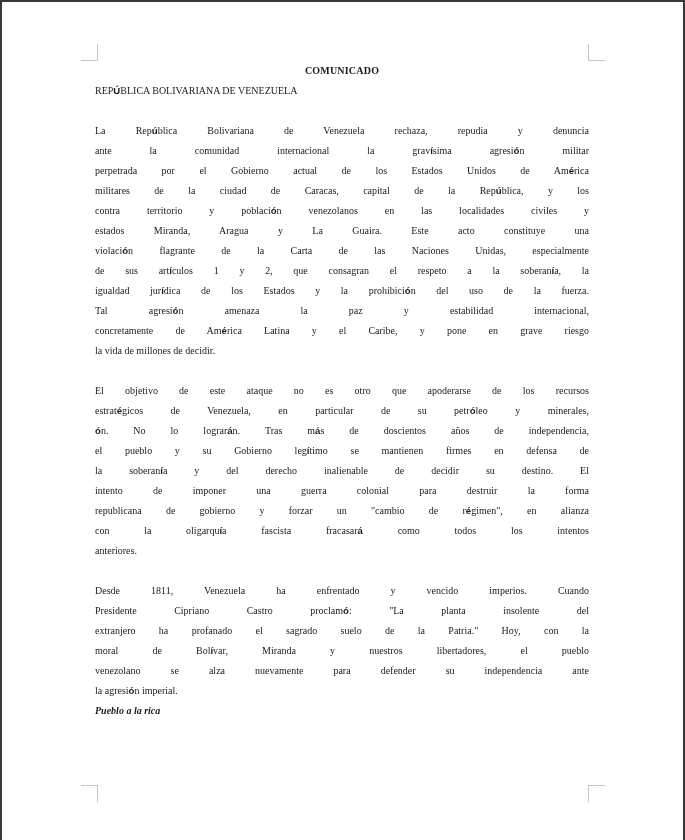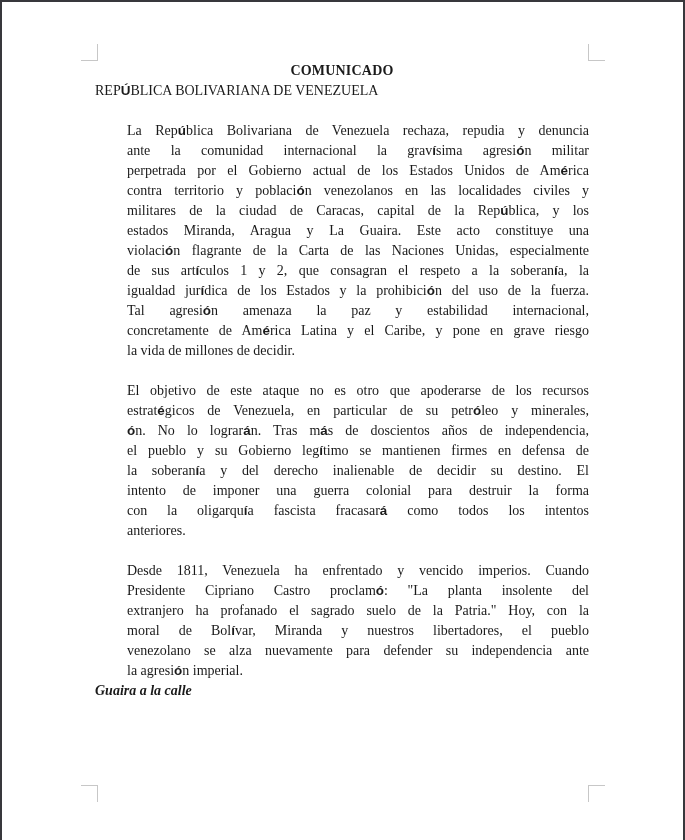--- a/index.html
+++ b/index.html
@@ -23,28 +23,28 @@
   .cm-tl { left: 81px; top: 44px;  border-right: 1px solid #c7c7c7; border-bottom: 1px solid #c7c7c7; }
   .cm-tr { left: 588px; top: 44px; border-left: 1px solid #c7c7c7;  border-bottom: 1px solid #c7c7c7; }
   .cm-bl { left: 81px; top: 785px; border-right: 1px solid #c7c7c7; border-top: 1px solid #c7c7c7; }
   .cm-br { left: 588px; top: 785px; border-left: 1px solid #c7c7c7; border-top: 1px solid #c7c7c7; }
 
   .content {
     position: absolute;
     left: 95px;
     top: 61px;
     width: 494px;
-    font-size: 14px;
+    font-size: 10px;
     line-height: 20px;
   }
   .title { margin-bottom: 20px; }
   .title-line-1 { font-weight: bold; text-align: center; letter-spacing: 0.2px; }
   .title-line-2 { }
 
-  .paragraph { margin-bottom: 20px; margin-left: 32px; }
+  .paragraph { margin-bottom: 20px; }
   .paragraph:last-child { margin-bottom: 0; }
   .line {
     text-align: justify;
     text-align-last: justify;
     -moz-text-align-last: justify;
     white-space: normal;
   }
   .line.last {
     text-align-last: left;
     -moz-text-align-last: left;
@@ -78,46 +78,47 @@
     <div class="title">
       <div class="title-line-1">COMUNICADO</div>
       <div class="title-line-2 accented">REP<span class="ac">Ú</span>BLICA BOLIVARIANA DE VENEZUELA</div>
     </div>
 
     <div id="doc-body">
         <div class="paragraph">
           <div class="line">La Rep<span class="ac">ú</span>blica Bolivariana de Venezuela rechaza, repudia y denuncia</div>
           <div class="line">ante la comunidad internacional la grav<span class="ac">í</span>sima agresi<span class="ac">ó</span>n militar</div>
           <div class="line">perpetrada por el Gobierno actual de los Estados Unidos de Am<span class="ac">é</span>rica</div>
+          <div class="line">militares de la ciudad de Caracas, capital de la Rep<span class="ac">ú</span>blica, y los</div>
           <div class="line">contra territorio y poblaci<span class="ac">ó</span>n venezolanos en las localidades civiles y</div>
-          <div class="line">militares de la ciudad de Caracas, capital de la Rep<span class="ac">ú</span>blica, y los</div>
           <div class="line">estados Miranda, Aragua y La Guaira. Este acto constituye una</div>
           <div class="line">violaci<span class="ac">ó</span>n flagrante de la Carta de las Naciones Unidas, especialmente</div>
           <div class="line">de sus art<span class="ac">í</span>culos 1 y 2, que consagran el respeto a la soberan<span class="ac">í</span>a, la</div>
           <div class="line">igualdad jur<span class="ac">í</span>dica de los Estados y la prohibici<span class="ac">ó</span>n del uso de la fuerza.</div>
           <div class="line">Tal agresi<span class="ac">ó</span>n amenaza la paz y estabilidad internacional,</div>
           <div class="line">concretamente de Am<span class="ac">é</span>rica Latina y el Caribe, y pone en grave riesgo</div>
           <div class="line last">la vida de millones de decidir.</div>
         </div>
         <div class="paragraph">
           <div class="line">El objetivo de este ataque no es otro que apoderarse de los recursos</div>
           <div class="line">estrat<span class="ac">é</span>gicos de Venezuela, en particular de su petr<span class="ac">ó</span>leo y minerales,</div>
           <div class="line"><span class="ac">ó</span>n. No lo lograr<span class="ac">á</span>n. Tras m<span class="ac">á</span>s de doscientos años de independencia,</div>
           <div class="line">el pueblo y su Gobierno leg<span class="ac">í</span>timo se mantienen firmes en defensa de</div>
           <div class="line">la soberan<span class="ac">í</span>a y del derecho inalienable de decidir su destino. El</div>
           <div class="line">intento de imponer una guerra colonial para destruir la forma</div>
+          <div class="line">republicana de gobierno y forzar un "cambio de r<span class="ac">é</span>gimen", en alianza</div>
           <div class="line">con la oligarqu<span class="ac">í</span>a fascista fracasar<span class="ac">á</span> como todos los intentos</div>
           <div class="line last">anteriores.</div>
         </div>
         <div class="paragraph">
           <div class="line">Desde 1811, Venezuela ha enfrentado y vencido imperios. Cuando</div>
           <div class="line">Presidente Cipriano Castro proclam<span class="ac">ó</span>: "La planta insolente del</div>
           <div class="line">extranjero ha profanado el sagrado suelo de la Patria." Hoy, con la</div>
           <div class="line">moral de Bol<span class="ac">í</span>var, Miranda y nuestros libertadores, el pueblo</div>
           <div class="line">venezolano se alza nuevamente para defender su independencia ante</div>
           <div class="line last">la agresi<span class="ac">ó</span>n imperial.</div>
         </div>
       </div>
 
-    <div class="closing accented">Guaira a la calle</div>
+    <div class="closing accented">Pueblo a la rica</div>
   </div>
 
 </div>
 
 </body></html>

